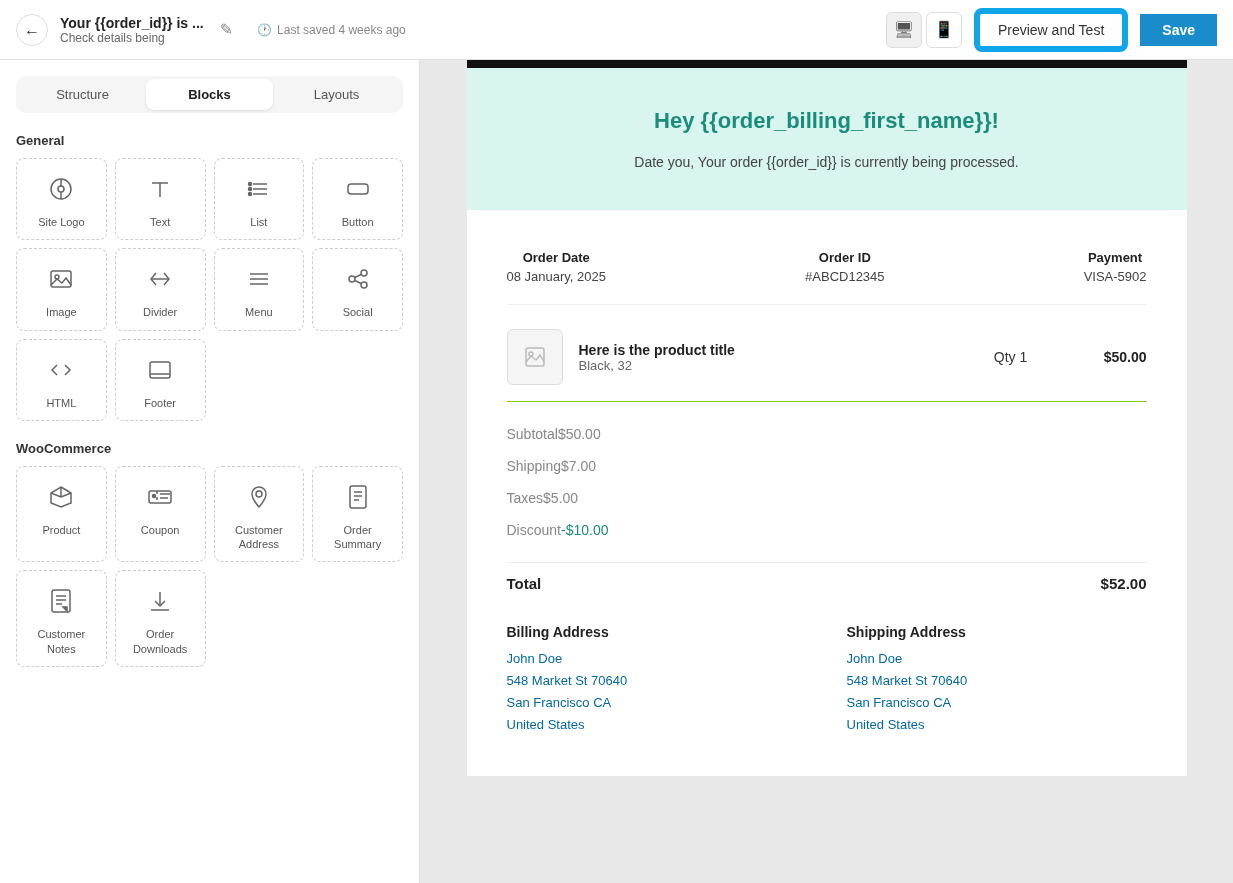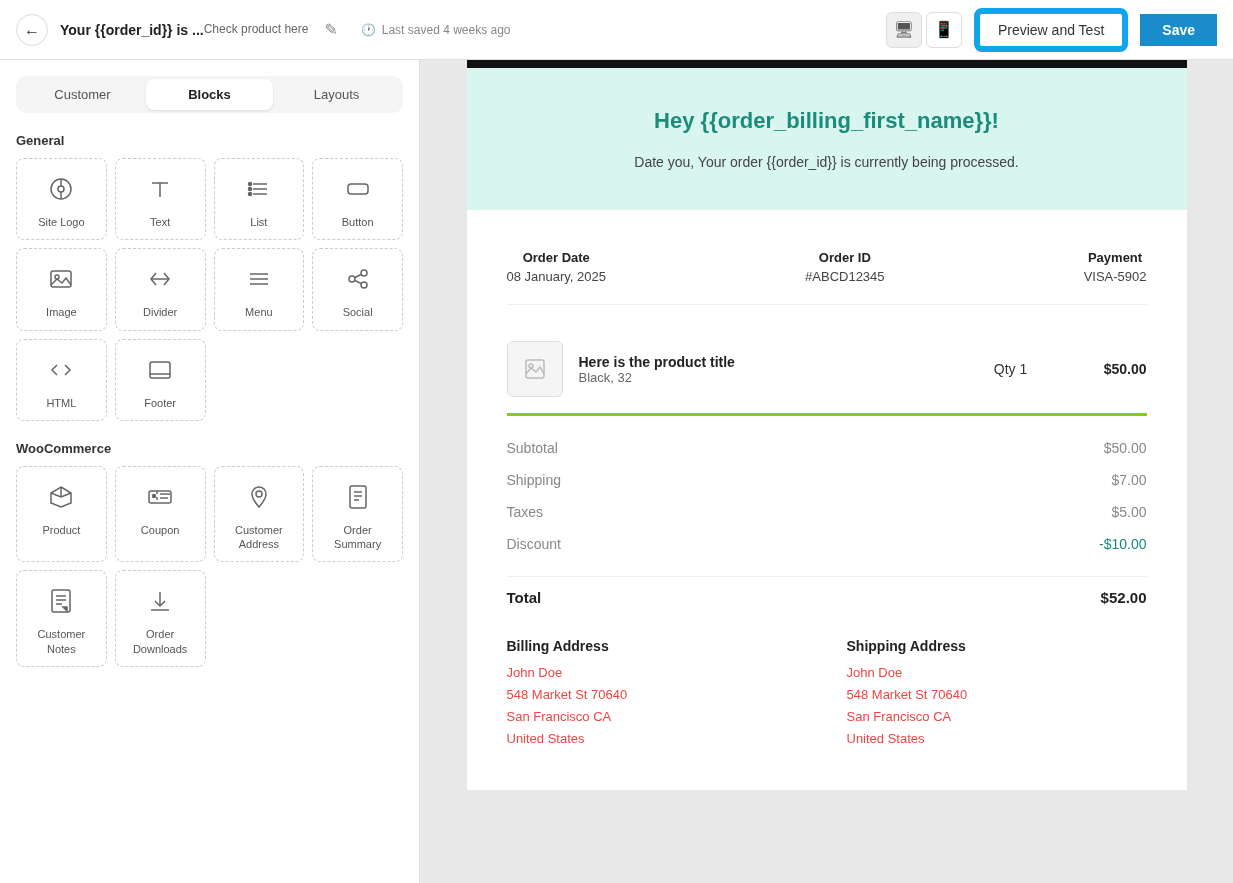--- a/index.html
+++ b/index.html
@@ -8,21 +8,21 @@
     
     .topbar {
       display: flex; align-items: center; background: #fff;
       border-bottom: 1px solid #e0e0e0; height: 60px; padding: 0 16px; gap: 12px;
     }
     .topbar-back {
       width: 32px; height: 32px; border-radius: 50%; border: 1px solid #ddd;
       display: flex; align-items: center; justify-content: center; cursor: pointer;
       background: #fff; font-size: 16px; color: #333;
     }
-    .topbar-title { display: flex; flex-direction: row; justify-content: space-between; }
+    .topbar-title { display: flex; flex-direction: column; justify-content: space-between; }
     .topbar-title-main { font-size: 14px; font-weight: 600; color: #222; }
     .topbar-title-sub { font-size: 12px; color: #666; }
     .topbar-edit { background: none; border: none; cursor: pointer; color: #888; font-size: 16px; padding: 4px; }
     .topbar-saved { font-size: 12px; color: #888; display: flex; align-items: center; gap: 5px; margin-left: 8px; }
     .topbar-spacer { flex: 1; }
     .topbar-view-btns { display: flex; gap: 4px; }
     .topbar-view-btn {
       width: 36px; height: 36px; border: 1px solid #ddd; border-radius: 6px;
       background: #fff; cursor: pointer; display: flex; align-items: center; justify-content: center;
       font-size: 16px; color: #555;
@@ -72,56 +72,56 @@
     .email-container {
       max-width: 720px; margin: 0 auto; background: #fff;
     }
     .email-top-bar { height: 8px; background: #111; }
     .email-hero {
       background: #d9f5f0; padding: 40px 20px; text-align: center;
     }
     .email-hero h1 { font-size: 22px; font-weight: 700; color: #1a8c7a; margin-bottom: 20px; }
     .email-hero p { font-size: 14px; color: #444; }
     .email-body { padding: 20px 40px; }
-    .order-meta { display: flex; justify-content: space-between; padding: 20px 0; border-bottom: 1px solid #eee; margin-bottom: 20px; }
+    .order-meta { display: flex; justify-content: space-between; padding: 20px 0; border-bottom: 1px solid #eee; margin-bottom: 8px; }
     .order-meta-col { text-align: center; }
     .order-meta-col .label { font-size: 13px; font-weight: 700; color: #222; }
     .order-meta-col .value { font-size: 13px; color: #444; margin-top: 4px; }
-    .product-row { display: flex; align-items: center; gap: 16px; padding: 16px 0; border-bottom: 3px solid #84cc16; }
+    .product-row { display: flex; align-items: center; gap: 16px; padding: 16px 0; border-bottom: 1px solid #84cc16; }
     .product-thumb {
       width: 56px; height: 56px; background: #f5f5f5; border: 1px solid #ddd;
       border-radius: 6px; display: flex; align-items: center; justify-content: center;
       font-size: 20px; color: #bbb; flex-shrink: 0;
     }
     .product-info { flex: 1; }
     .product-info .title { font-size: 14px; font-weight: 700; color: #222; }
     .product-info .variant { font-size: 13px; color: #666; }
     .product-qty { font-size: 14px; color: #333; width: 80px; text-align: center; }
     .product-price { font-size: 14px; font-weight: 600; color: #222; width: 80px; text-align: right; }
     .summary-rows { margin: 16px 0; }
-    .summary-row { display: flex; justify-content: space-between; padding: 8px 0; gap: 36px; }
+    .summary-row { display: flex; justify-content: flex-start; padding: 8px 0; }
     .summary-row .lbl { font-size: 14px; color: #888; }
     .summary-row .val { font-size: 14px; color: #888; }
     .summary-row .val.discount { color: #1a8c7a; }
     .total-row { display: flex; justify-content: space-between; padding: 12px 0; border-top: 1px solid #eee; }
     .total-row .lbl { font-size: 15px; font-weight: 700; color: #222; }
     .total-row .val { font-size: 15px; font-weight: 700; color: #222; }
     .addresses { display: flex; gap: 40px; padding: 20px 0; }
     .address-col { flex: 1; }
     .address-col .addr-title { font-size: 14px; font-weight: 700; color: #222; margin-bottom: 8px; }
-    .address-col .addr-line { font-size: 13px; color: #ef4444; line-height: 1.7; }
+    .address-col .addr-line { font-size: 13px; color: #0369a1; line-height: 1.7; }
   </style>
 </head>
 <body>
 
 <div class="topbar">
   <button class="topbar-back">←</button>
   <div class="topbar-title">
     <span class="topbar-title-main">Your {{order_id}} is ...</span>
-    <span class="topbar-title-sub">Check product here</span>
+    <span class="topbar-title-sub">Check details being</span>
   </div>
   <button class="topbar-edit">✎</button>
   <div class="topbar-saved">
     <span>🕐</span>
     <span>Last saved 4 weeks ago</span>
   </div>
   <div class="topbar-spacer"></div>
   <div class="topbar-view-btns">
     <button class="topbar-view-btn active">
       <span>🖥</span>
@@ -131,21 +131,21 @@
     </button>
   </div>
   <button class="btn-preview">Preview and Test</button>
   <button class="btn-save">Save</button>
 </div>
 
 <div class="main">
 
   <div class="sidebar">
     <div class="sidebar-tabs">
-      <button class="sidebar-tab">Customer</button>
+      <button class="sidebar-tab">Structure</button>
       <button class="sidebar-tab active">Blocks</button>
       <button class="sidebar-tab">Layouts</button>
     </div>
 
     <div class="section-label">General</div>
     <div class="blocks-grid">
 
       <div class="block-item">
         <div class="block-icon">
           <svg width="28" height="28" viewBox="0 0 28 28" fill="none" stroke="#666" stroke-width="1.5">

